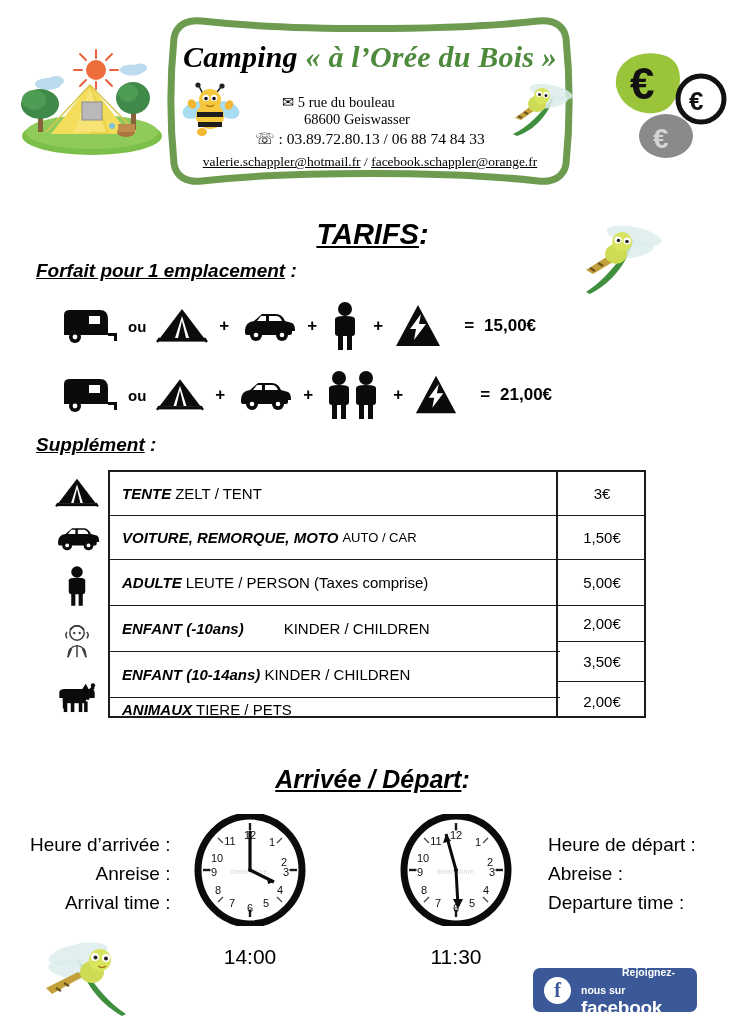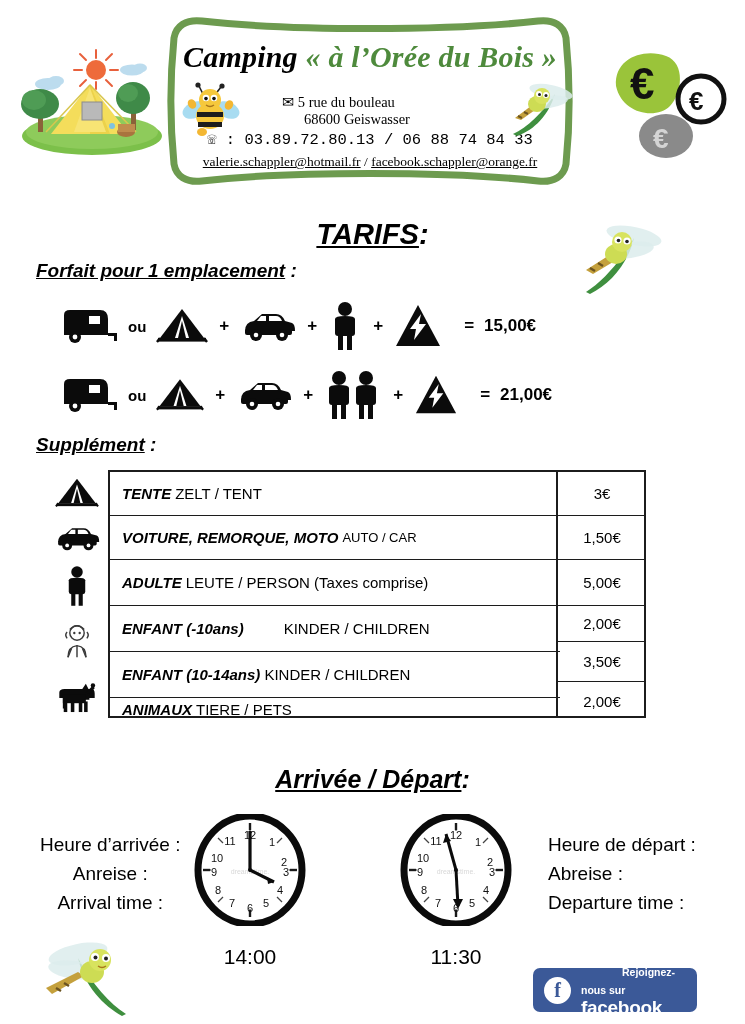--- a/index.html
+++ b/index.html
@@ -30,21 +30,21 @@
   }
   .camp-title .green{color:#4e8a3c;}
 
   .addr{
     position:absolute;left:122px;top:80px;width:230px;
     font-family:"Liberation Serif", serif;font-size:14.5px;color:#000;line-height:17px;
   }
   .addr .l2{margin-left:22px;}
   .phone{
     position:absolute;left:0;top:116px;width:420px;text-align:center;
-    font-family:Liberation Mono, monospace;font-size:15.5px;color:#000;white-space:nowrap;
+    font-family:Liberation Serif, serif;font-size:15.5px;color:#000;white-space:nowrap;
   }
   .emails{
     position:absolute;left:0;top:140px;width:420px;text-align:center;
     font-family:"Liberation Serif", serif;font-size:13.5px;color:#000;white-space:nowrap;
   }
   .emails span.u{text-decoration:underline;}
 
   .bee{position:absolute;left:180px;top:80px;width:62px;height:60px;}
   .dfly-head{position:absolute;left:505px;top:76px;width:72px;height:62px;}
 
@@ -99,21 +99,21 @@
 
   
   .arr-title{
     position:absolute;left:0;top:765px;width:745px;text-align:center;
     font-size:25px;font-weight:bold;font-style:italic;color:#000;
   }
   .arr-title span{text-decoration:underline;}
   .arr-title .colon{text-decoration:none;}
 
   .side-txt{position:absolute;font-size:19px;color:#000;line-height:29px;}
-  .side-txt.left{left:40px;top:830px;text-align:center;}
+  .side-txt.left{left:30px;top:830px;text-align:right;}
   .side-txt.right{left:548px;top:830px;text-align:left;}
 
   .clock{position:absolute;top:814px;width:112px;height:112px;}
   .clock.c1{left:194px;}
   .clock.c2{left:400px;}
 
   .clock-time{position:absolute;top:945px;width:140px;text-align:center;font-size:21px;color:#000;}
   .clock-time.t1{left:180px;}
   .clock-time.t2{left:386px;}
 

